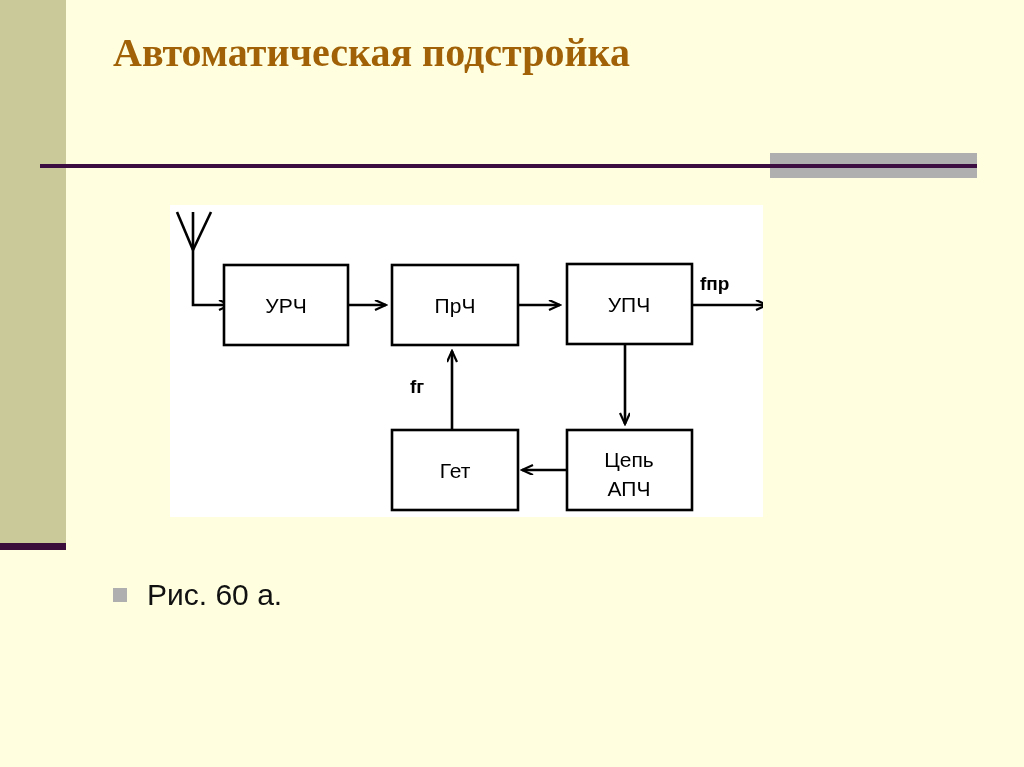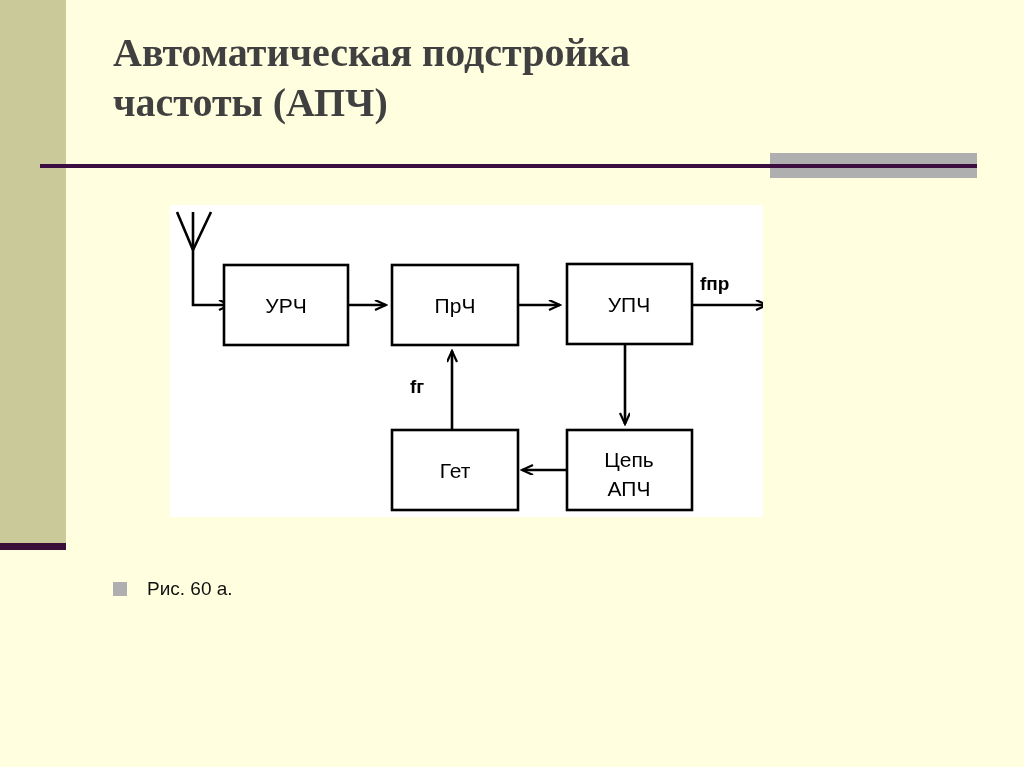--- a/index.html
+++ b/index.html
@@ -40,21 +40,21 @@
     height: 7px;
     background: #3B0D3B;
   }
 
   
   .title {
     position: absolute;
     left: 113px;
     top: 28px;
     width: 620px;
-    color: #404040;
+    color: #a16207;
     font-family: "Liberation Serif", serif;
     font-weight: bold;
     font-size: 40px;
     line-height: 1.25;
     letter-spacing: 0px;
   }
   .title-line { display: block; }
 
   
   .header-rule {
@@ -115,36 +115,35 @@
   }
   .caption-bullet {
     width: 14px;
     height: 14px;
     background: #AFAFAF;
     margin-right: 20px;
     flex: 0 0 auto;
   }
   .caption-text {
     font-family: "Liberation Sans", sans-serif;
-    font-size: 19px;
+    font-size: 30px;
     color: #111111;
     white-space: pre;
   }
 </style>
 </head>
 <body>
 
 <div id="slide">
 
   <div class="left-band"></div>
   <div class="left-band-foot"></div>
 
   <div class="title">
     <span class="title-line">Автоматическая подстройка</span>
-    <span class="title-line">частоты (АПЧ)</span>
   </div>
 
   <div class="header-accent"></div>
   <div class="header-rule"></div>
 
   <div class="diagram-panel">
     <svg class="diagram-svg" viewBox="0 0 593 312">
       <defs>
         <marker id="ahead" markerWidth="14" markerHeight="14" refX="12" refY="5" orient="auto" markerUnits="userSpaceOnUse">
           <path d="M1,0 L12,5 L1,10" fill="none" stroke="#000" stroke-width="2.2"></path>

